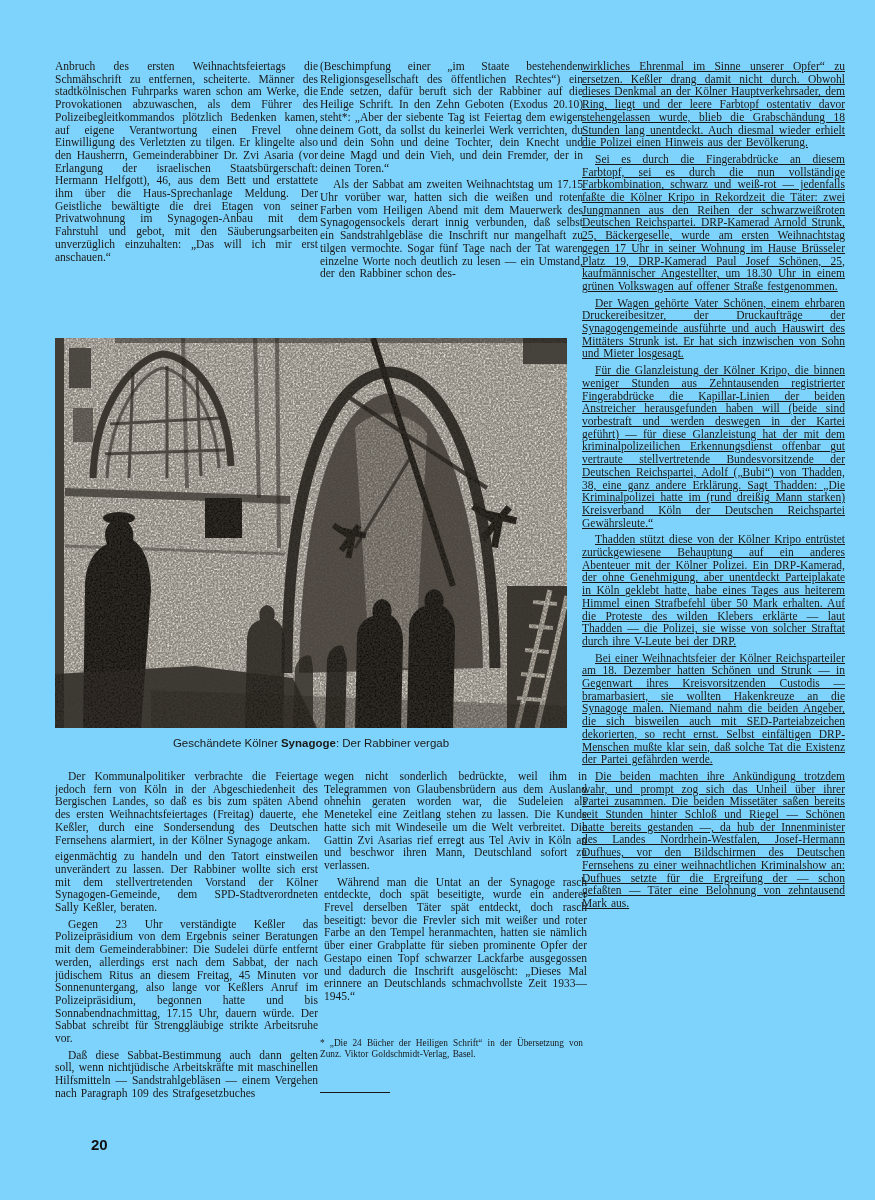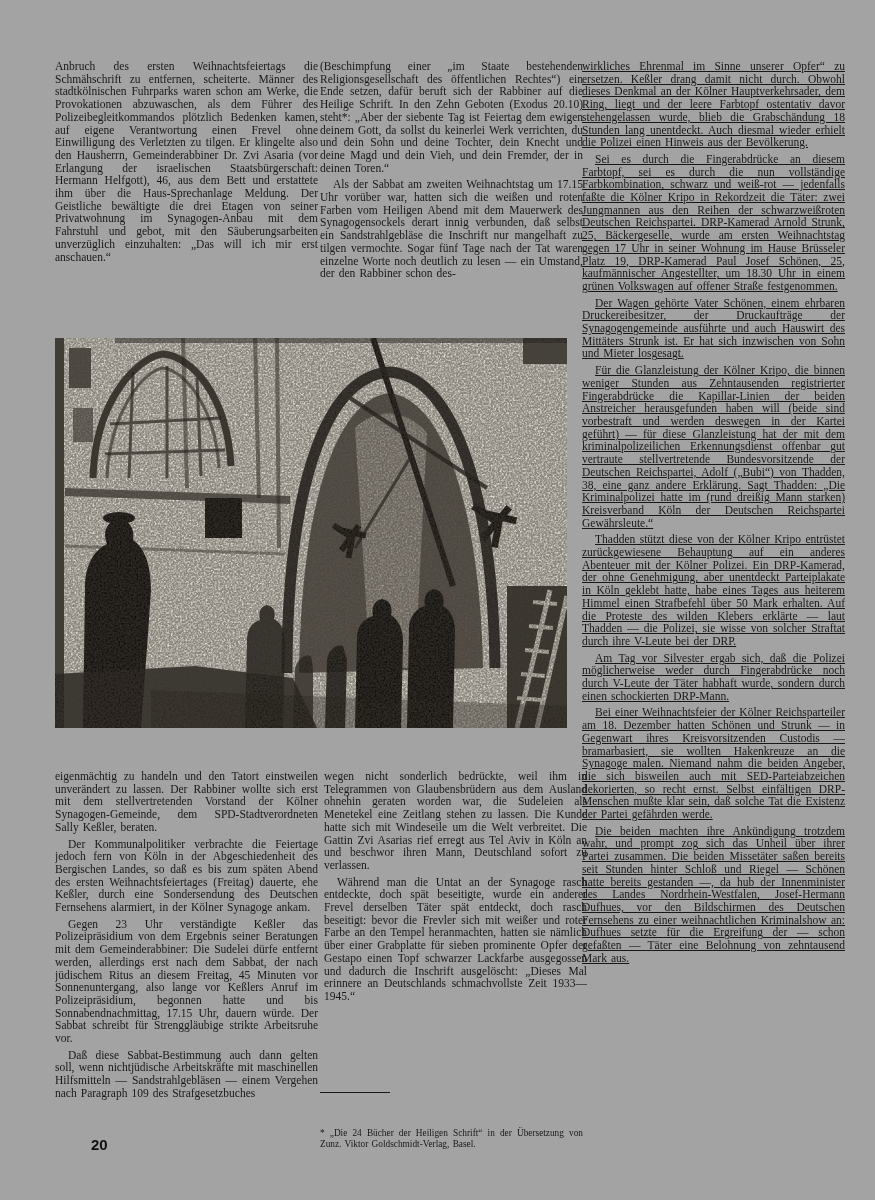--- a/index.html
+++ b/index.html
@@ -1,33 +1,33 @@
 <!DOCTYPE html>
 <html><head>
 <meta charset="utf-8">
 <style>
   html,body{margin:0;padding:0;background:#f0efeb;}
-  .page{position:relative;width:875px;height:1200px;background:#a3a3a3;overflow:hidden;
+  .page{position:relative;width:875px;height:1200px;background:#7dd3fc;overflow:hidden;
         font-family:"Liberation Serif","DejaVu Serif",serif;color:#1a1817;}
   .col{position:absolute;width:263px;text-align:justify;font-size:11.5px;line-height:12.7px;
        overflow:hidden;word-spacing:1.2px;}
   .col p{margin:0;}
   .col p.indent{text-indent:13px;}
   .col p + p{margin-top:4px;}
   .col-left-top{left:55px;top:60px;height:262px;}
   .col-mid-top{left:320px;top:60px;height:262px;}
   .col-right{left:582px;top:60px;width:263px;height:1070px;text-decoration:underline;}
   .col-left-bottom{left:55px;top:770px;height:368px;}
   .col-mid-bottom{left:324px;top:770px;height:310px;}
   .photo{position:absolute;left:55px;top:338px;width:512px;height:390px;margin:0;padding:0;}
   .caption{position:absolute;left:55px;top:737px;width:512px;text-align:center;
            font-family:"Liberation Sans","DejaVu Sans",sans-serif;font-size:11.5px;color:#1b1a18;}
   .caption .b{font-weight:bold;}
   .footnote-rule{position:absolute;left:320px;top:1092px;width:70px;height:1px;background:#1a1817;}
-  .footnote{position:absolute;left:320px;top:1128px;width:263px;font-size:9.3px;line-height:11px;
+  .footnote{position:absolute;left:320px;top:1038px;width:263px;font-size:9.3px;line-height:11px;
             text-align:justify;word-spacing:1px;}
   .page-number{position:absolute;left:55px;top:1136px;font-family:"Liberation Sans","DejaVu Sans",sans-serif;
                font-size:15px;font-weight:bold;color:#111;margin-left:36px;}
 </style>
 </head>
 <body>
 
 <div class="page">
 
   <div class="col col-left-top">
@@ -77,42 +77,44 @@
       <path d="M352,390 L354,290 C354,278 362,270 370,268 C368,259 372,252 379,251 C387,252 390,260 388,268 C396,272 400,282 400,294 L398,390 Z" fill="#0f0d0a"></path>
       <rect x="452" y="248" width="60" height="142" fill="#17140f" opacity="0.85"></rect>
       <path d="M462,390 L495,252 M482,390 L512,258" stroke="#cfcabf" stroke-width="5"></path>
       <path d="M462,360 L486,362 M466,336 L490,338 M470,312 L494,314 M474,288 L498,290 M478,264 L502,266" stroke="#cfcabf" stroke-width="4"></path>
       <path d="M0,336 L140,328 L238,340 L262,390 L0,390 Z" fill="#1c1915" opacity="0.85"></path>
       <path d="M96,352 L512,368 L512,390 L96,390 Z" fill="#16130f" opacity="0.35"></path>
       <rect width="512" height="390" filter="url(#grain)" opacity="0.55"></rect>
     </svg>
   </figure>
 
+  <div class="caption">
+    <span>Geschändete Kölner </span><span class="b">Synagoge</span><span>: Der Rabbiner vergab</span>
+  </div>
 
   <div class="col col-left-bottom">
+      <p class="para indent">Der Kommunalpolitiker verbrachte die Feiertage jedoch fern von Köln in der Abgeschiedenheit des Bergischen Landes, so daß es bis zum späten Abend des ersten Weihnachtsfeiertages (Freitag) dauerte, ehe Keßler, durch eine Sondersendung des Deutschen Fernsehens alarmiert, in der Kölner Synagoge ankam.</p>
       <p class="para">eigenmächtig zu handeln und den Tatort einstweilen unverändert zu lassen. Der Rabbiner wollte sich erst mit dem stellvertretenden Vorstand der Kölner Synagogen-Gemeinde, dem SPD-Stadtverordneten Sally Keßler, beraten.</p>
-      <p class="para indent">Der Kommunalpolitiker verbrachte die Feiertage jedoch fern von Köln in der Abgeschiedenheit des Bergischen Landes, so daß es bis zum späten Abend des ersten Weihnachtsfeiertages (Freitag) dauerte, ehe Keßler, durch eine Sondersendung des Deutschen Fernsehens alarmiert, in der Kölner Synagoge ankam.</p>
       <p class="para indent">Gegen 23 Uhr verständigte Keßler das Polizeipräsidium von dem Ergebnis seiner Beratungen mit dem Gemeinderabbiner: Die Sudelei dürfe entfernt werden, allerdings erst nach dem Sabbat, der nach jüdischem Ritus an diesem Freitag, 45 Minuten vor Sonnenuntergang, also lange vor Keßlers Anruf im Polizeipräsidium, begonnen hatte und bis Sonnabendnachmittag, 17.15 Uhr, dauern würde. Der Sabbat schreibt für Strenggläubige strikte Arbeitsruhe vor.</p>
       <p class="para indent">Daß diese Sabbat-Bestimmung auch dann gelten soll, wenn nichtjüdische Arbeitskräfte mit maschinellen Hilfsmitteln — Sandstrahlgebläsen — einem Vergehen nach Paragraph 109 des Strafgesetzbuches</p>
     </div>
 
   <div class="col col-mid-bottom">
       <p class="para">wegen nicht sonderlich bedrückte, weil ihm in Telegrammen von Glaubensbrüdern aus dem Ausland ohnehin geraten worden war, die Sudeleien als Menetekel eine Zeitlang stehen zu lassen. Die Kunde hatte sich mit Windeseile um die Welt verbreitet. Die Gattin Zvi Asarias rief erregt aus Tel Aviv in Köln an und beschwor ihren Mann, Deutschland sofort zu verlassen.</p>
       <p class="para indent">Während man die Untat an der Synagoge rasch entdeckte, doch spät beseitigte, wurde ein anderer Frevel derselben Täter spät entdeckt, doch rasch beseitigt: bevor die Frevler sich mit weißer und roter Farbe an den Tempel heranmachten, hatten sie nämlich über einer Grabplatte für sieben prominente Opfer der Gestapo einen Topf schwarzer Lackfarbe ausgegossen und dadurch die Inschrift ausgelöscht: „Dieses Mal erinnere an Deutschlands schmachvollste Zeit 1933—1945.“</p>
     </div>
 
   <div class="footnote-rule"></div>
   <div class="footnote">* „Die 24 Bücher der Heiligen Schrift“ in der Übersetzung von Zunz. Viktor Goldschmidt-Verlag, Basel.</div>
 
   <div class="col col-right">
       <p class="para">wirkliches Ehrenmal im Sinne unserer Opfer“ zu ersetzen. Keßler drang damit nicht durch. Obwohl dieses Denkmal an der Kölner Hauptverkehrsader, dem Ring, liegt und der leere Farbtopf ostentativ davor stehengelassen wurde, blieb die Grabschändung 18 Stunden lang unentdeckt. Auch diesmal wieder erhielt die Polizei einen Hinweis aus der Bevölkerung.</p>
       <p class="para indent">Sei es durch die Fingerabdrücke an diesem Farbtopf, sei es durch die nun vollständige Farbkombination, schwarz und weiß-rot — jedenfalls faßte die Kölner Kripo in Rekordzeit die Täter: zwei Jungmannen aus den Reihen der schwarzweißroten Deutschen Reichspartei. DRP-Kamerad Arnold Strunk, 25, Bäckergeselle, wurde am ersten Weihnachtstag gegen 17 Uhr in seiner Wohnung im Hause Brüsseler Platz 19, DRP-Kamerad Paul Josef Schönen, 25, kaufmännischer Angestellter, um 18.30 Uhr in einem grünen Volkswagen auf offener Straße festgenommen.</p>
       <p class="para indent">Der Wagen gehörte Vater Schönen, einem ehrbaren Druckereibesitzer, der Druckaufträge der Synagogengemeinde ausführte und auch Hauswirt des Mittäters Strunk ist. Er hat sich inzwischen von Sohn und Mieter losgesagt.</p>
       <p class="para indent">Für die Glanzleistung der Kölner Kripo, die binnen weniger Stunden aus Zehntausenden registrierter Fingerabdrücke die Kapillar-Linien der beiden Anstreicher herausgefunden haben will (beide sind vorbestraft und werden deswegen in der Kartei geführt) — für diese Glanzleistung hat der mit dem kriminalpolizeilichen Erkennungsdienst offenbar gut vertraute stellvertretende Bundesvorsitzende der Deutschen Reichspartei, Adolf („Bubi“) von Thadden, 38, eine ganz andere Erklärung. Sagt Thadden: „Die Kriminalpolizei hatte im (rund dreißig Mann starken) Kreisverband Köln der Deutschen Reichspartei Gewährsleute.“</p>
       <p class="para indent">Thadden stützt diese von der Kölner Kripo entrüstet zurückgewiesene Behauptung auf ein anderes Abenteuer mit der Kölner Polizei. Ein DRP-Kamerad, der ohne Genehmigung, aber unentdeckt Parteiplakate in Köln geklebt hatte, habe eines Tages aus heiterem Himmel einen Strafbefehl über 50 Mark erhalten. Auf die Proteste des wilden Klebers erklärte — laut Thadden — die Polizei, sie wisse von solcher Straftat durch ihre V-Leute bei der DRP.</p>
-      <p class="para indent">Am Tag vor Silvester ergab sich, daß die Polizei möglicherweise weder durch Fingerabdrücke noch durch V-Leute der Täter habhaft wurde, sondern durch einen schockierten DRP-Mann.</p>
       <p class="para indent">Bei einer Weihnachtsfeier der Kölner Reichsparteiler am 18. Dezember hatten Schönen und Strunk — in Gegenwart ihres Kreisvorsitzenden Custodis — bramarbasiert, sie wollten Hakenkreuze an die Synagoge malen. Niemand nahm die beiden Angeber, die sich bisweilen auch mit SED-Parteiabzeichen dekorierten, so recht ernst. Selbst einfältigen DRP-Menschen mußte klar sein, daß solche Tat die Existenz der Partei gefährden werde.</p>
       <p class="para indent">Die beiden machten ihre Ankündigung trotzdem wahr, und prompt zog sich das Unheil über ihrer Partei zusammen. Die beiden Missetäter saßen bereits seit Stunden hinter Schloß und Riegel — Schönen hatte bereits gestanden —, da hub der Innenminister des Landes Nordrhein-Westfalen, Josef-Hermann Dufhues, vor den Bildschirmen des Deutschen Fernsehens zu einer weihnachtlichen Kriminalshow an: Dufhues setzte für die Ergreifung der — schon gefaßten — Täter eine Belohnung von zehntausend Mark aus.</p>
     </div>
 
   <div class="page-number">20</div>
 
 </div>
 
 </body></html>

